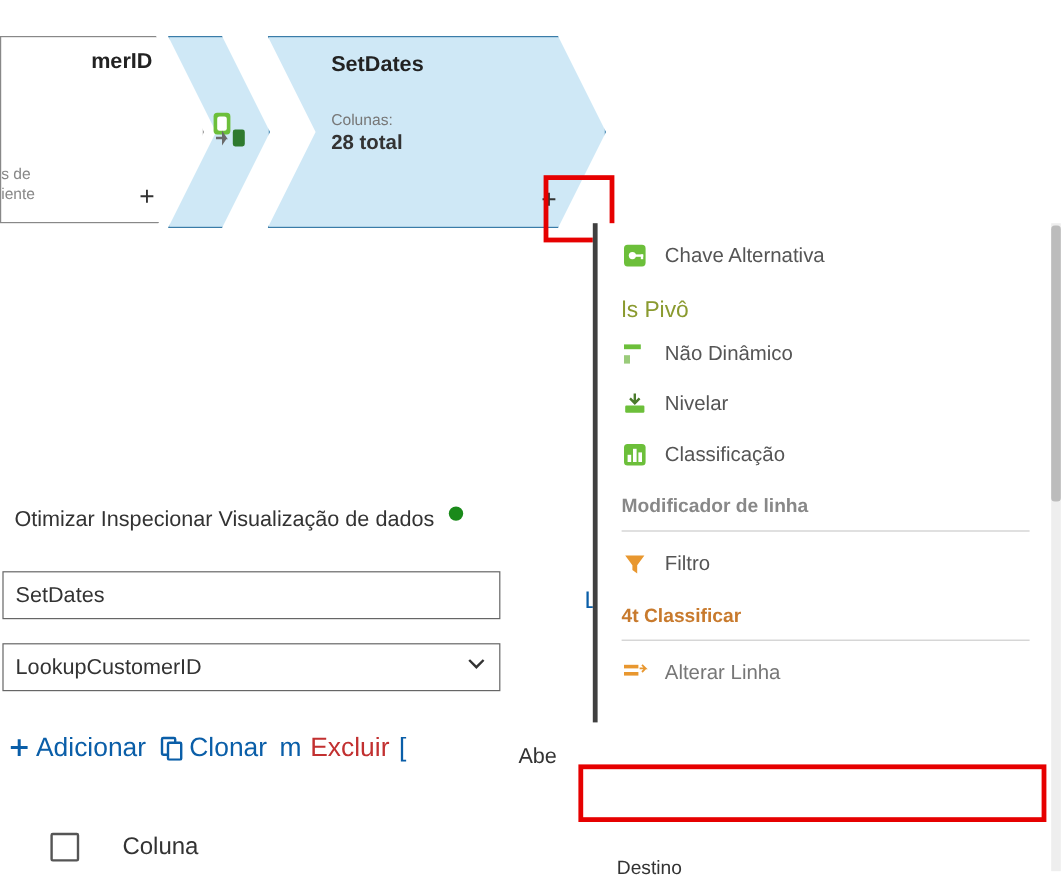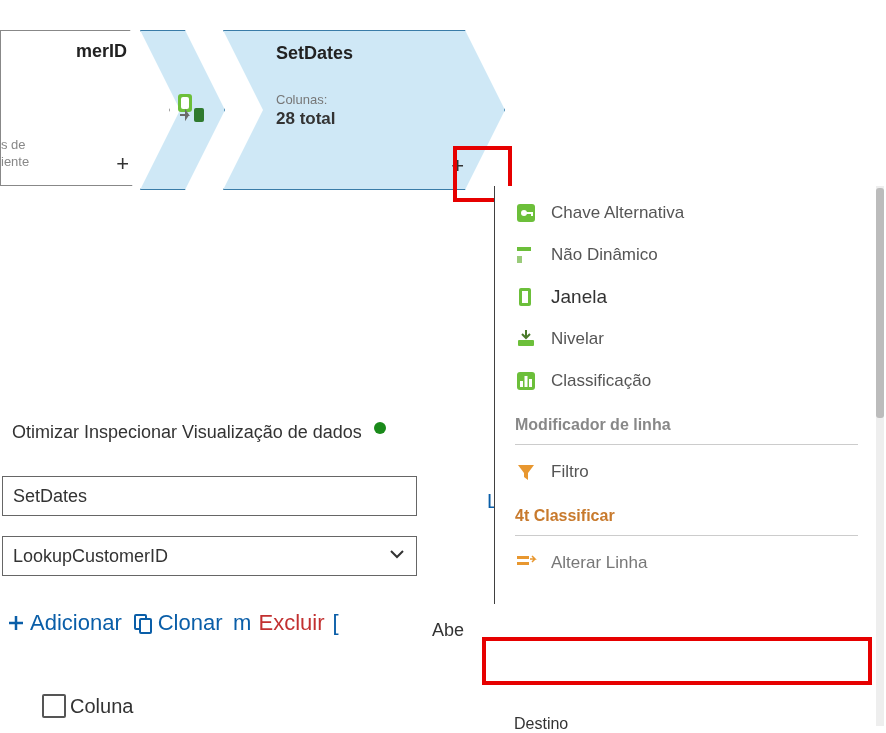--- a/index.html
+++ b/index.html
@@ -37,26 +37,26 @@
   .field1 { top: 476px; }
   .field2 { top: 536px; }
   .field .chev { margin-left: auto; font-size: 20px; color: #333; }
 
   .actions { position: absolute; left: 6px; top: 610px; display: flex; align-items: flex-start; gap: 10px; font-size: 22px; }
   .action { display: inline-flex; align-items: center; gap: 4px; color: #0a5ea8; }
   .action.red { color: #c23030; }
   .abe { position: absolute; left: 432px; top: 620px; font-size: 18px; color: #333; }
   .letter-l { position: absolute; left: 475px; top: 490px; font-size: 20px; color: #0a5ea8; margin-left: 12px; }
 
-  .col-row { position: absolute; left: 42px; top: 694px; display: flex; align-items: center; gap: 4px; }
+  .col-row { position: absolute; left: 42px; top: 694px; display: flex; align-items: center; gap: 36px; }
   .chk { width: 24px; height: 24px; border: 2px solid #555; border-radius: 2px; }
   .col-label { font-size: 20px; color: #333; }
 
   
-  .menu { position: absolute; left: 494px; top: 186px; width: 384px; background: #fff; border-left: 1px solid #404040; padding: 6px 0 20px 0; }
+  .menu { position: absolute; left: 494px; top: 186px; width: 384px; background: #fff; border-left: 4px solid #404040; padding: 6px 0 20px 0; }
   .menu .item { display: flex; align-items: center; gap: 14px; padding: 10px 20px; font-size: 17px; color: #555; cursor: pointer; }
   .menu .item.bold { font-size: 19px; color: #333; }
   .menu .group { padding: 14px 20px 4px 20px; font-size: 19px; color: #8a9a2f; }
   .menu .group.gray { color: #888; font-size: 16px; font-weight: bold; }
   .menu .group.gray.orange { color: #c87a2d; }
   .menu .divider { height: 1px; background: #ccc; margin: 6px 20px; }
   .menu .ic { width: 22px; height: 22px; display: inline-flex; align-items: center; justify-content: center; flex: 0 0 22px; }
   .menu .item.alter .label { color: #777; }
   .scrollbar { position: absolute; right: 2px; top: 186px; width: 8px; height: 540px; background: #eee; }
   .scrollbar .thumb { position: absolute; top: 2px; left: 0; width: 8px; height: 230px; background: #bcbcbc; border-radius: 3px; }
@@ -151,40 +151,32 @@
         <svg width="22" height="22" viewBox="0 0 22 22">
             <rect x="2" y="2" width="18" height="18" rx="3" fill="#6cbf3a"></rect>
             <circle cx="9" cy="11" r="3" fill="#fff"></circle>
             <rect x="11" y="10" width="7" height="2" fill="#fff"></rect>
             <rect x="16" y="10" width="2" height="4" fill="#fff"></rect>
           </svg>
       </span>
       <span class="label">Chave Alternativa</span>
     </div>
 
+    <div class="group">ls Pivô</div>
 
     <div class="item">
       <span class="ic">
         <svg width="22" height="22" viewBox="0 0 22 22">
             <rect x="2" y="3" width="14" height="4" fill="#6cbf3a"></rect>
             <rect x="2" y="12" width="5" height="7" fill="#9acb7a"></rect>
           </svg>
       </span>
       <span class="label">Não Dinâmico</span>
     </div>
 
-    <div class="item bold">
-      <span class="ic">
-        <svg width="22" height="22" viewBox="0 0 22 22">
-            <rect x="4" y="2" width="12" height="18" rx="2" fill="#6cbf3a"></rect>
-            <rect x="7" y="5" width="6" height="12" fill="#fff"></rect>
-          </svg>
-      </span>
-      <span class="label">Janela</span>
-    </div>
 
     <div class="item">
       <span class="ic">
         <svg width="22" height="22" viewBox="0 0 22 22">
             <rect x="3" y="12" width="16" height="6" rx="1" fill="#6cbf3a"></rect>
             <path d="M11 2 V10 M7 6 L11 10 L15 6" stroke="#4a7a2a" stroke-width="2" fill="none"></path>
           </svg>
       </span>
       <span class="label">Nivelar</span>
     </div>

